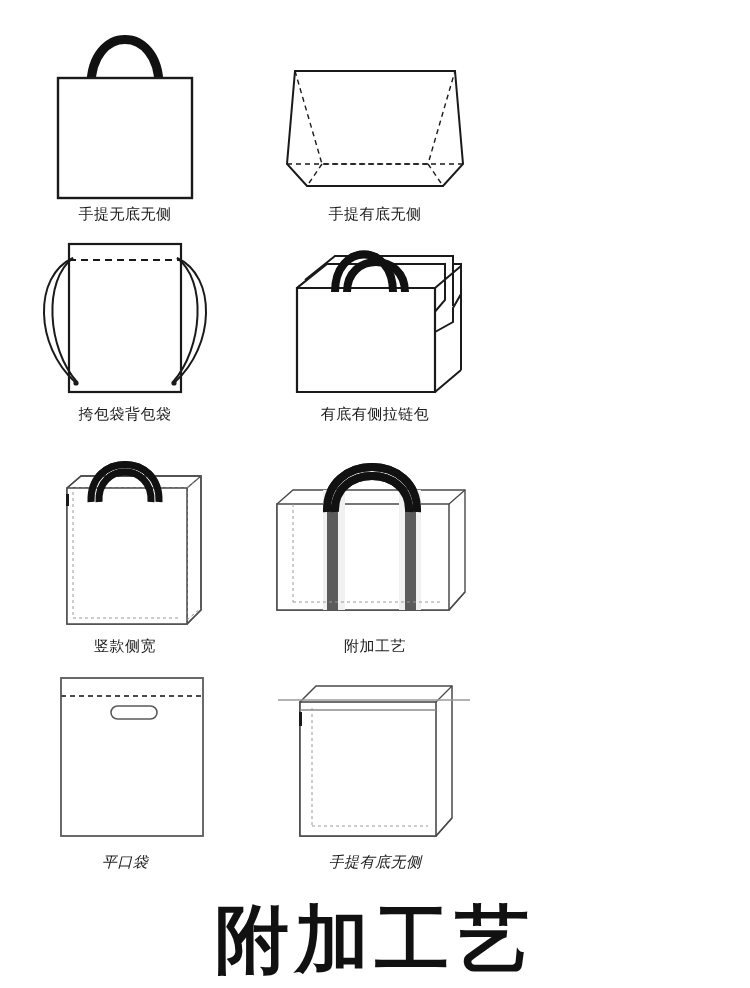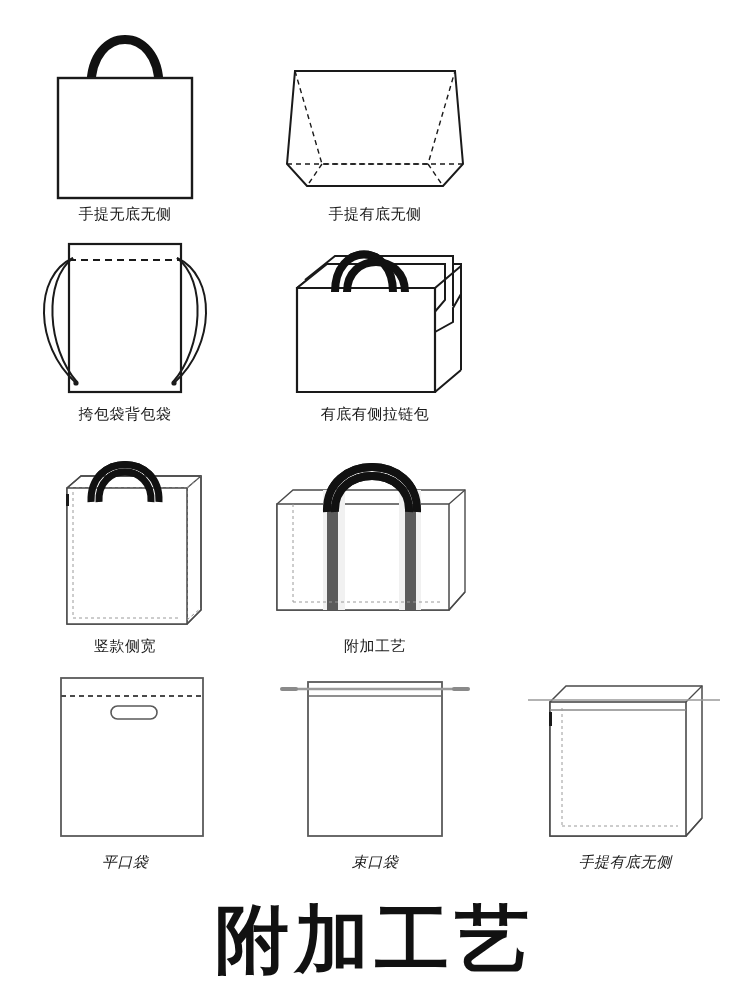--- a/index.html
+++ b/index.html
@@ -209,32 +209,20 @@
         <div class="art">
           <svg width="200" height="182" viewBox="0 0 200 182">
             <rect x="36" y="10" width="142" height="158" fill="#fff" stroke="#5a5a5a" stroke-width="1.8"></rect>
             <path d="M36 28 L178 28" stroke="#4a4a4a" stroke-width="1.8" stroke-dasharray="5,4"></path>
             <rect x="86" y="38" width="46" height="13" rx="6.5" ry="6.5" fill="#fff" stroke="#5a5a5a" stroke-width="1.6"></rect>
           </svg>
         </div>
         <div class="caption">平口袋</div>
       </div>
 
-      <div class="cell">
-        <div class="art">
-          <svg width="210" height="182" viewBox="0 0 210 182">
-            <rect x="38" y="14" width="134" height="154" fill="#fff" stroke="#5a5a5a" stroke-width="1.8"></rect>
-            <path d="M38 28 L172 28" stroke="#6a6a6a" stroke-width="1.4"></path>
-            <path d="M12 21 L198 21" stroke="#9a9a9a" stroke-width="2.4" stroke-linecap="round"></path>
-            <path d="M12 21 L26 21" stroke="#8a8a8a" stroke-width="4" stroke-linecap="round"></path>
-            <path d="M184 21 L198 21" stroke="#8a8a8a" stroke-width="4" stroke-linecap="round"></path>
-          </svg>
-        </div>
-        <div class="caption">束口袋</div>
-      </div>
 
       <div class="cell">
         <div class="art">
           <svg width="210" height="182" viewBox="0 0 210 182">
             <path d="M30 34 L46 18 L182 18 L182 150 L166 168 L30 168 Z" fill="#fff" stroke="#4a4a4a" stroke-width="1.5"></path>
             <rect x="30" y="34" width="136" height="134" fill="#fff" stroke="#4a4a4a" stroke-width="1.6"></rect>
             <path d="M166 34 L182 18 M166 168 L182 150" fill="none" stroke="#4a4a4a" stroke-width="1.3"></path>
             <path d="M30 42 L166 42" stroke="#8a8a8a" stroke-width="1.3"></path>
             <path d="M8 32 L200 32" stroke="#9a9a9a" stroke-width="1.5"></path>
             <path d="M42 40 L42 158 M42 158 L158 158" fill="none" stroke="#9a9a9a" stroke-width="1" stroke-dasharray="3,3"></path>

